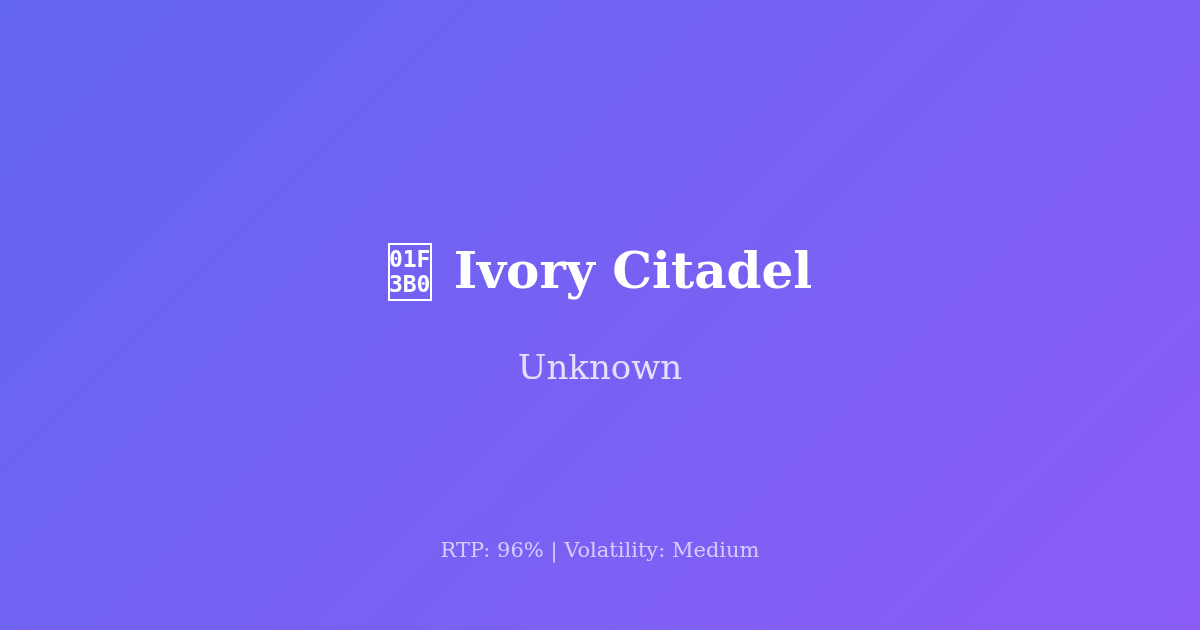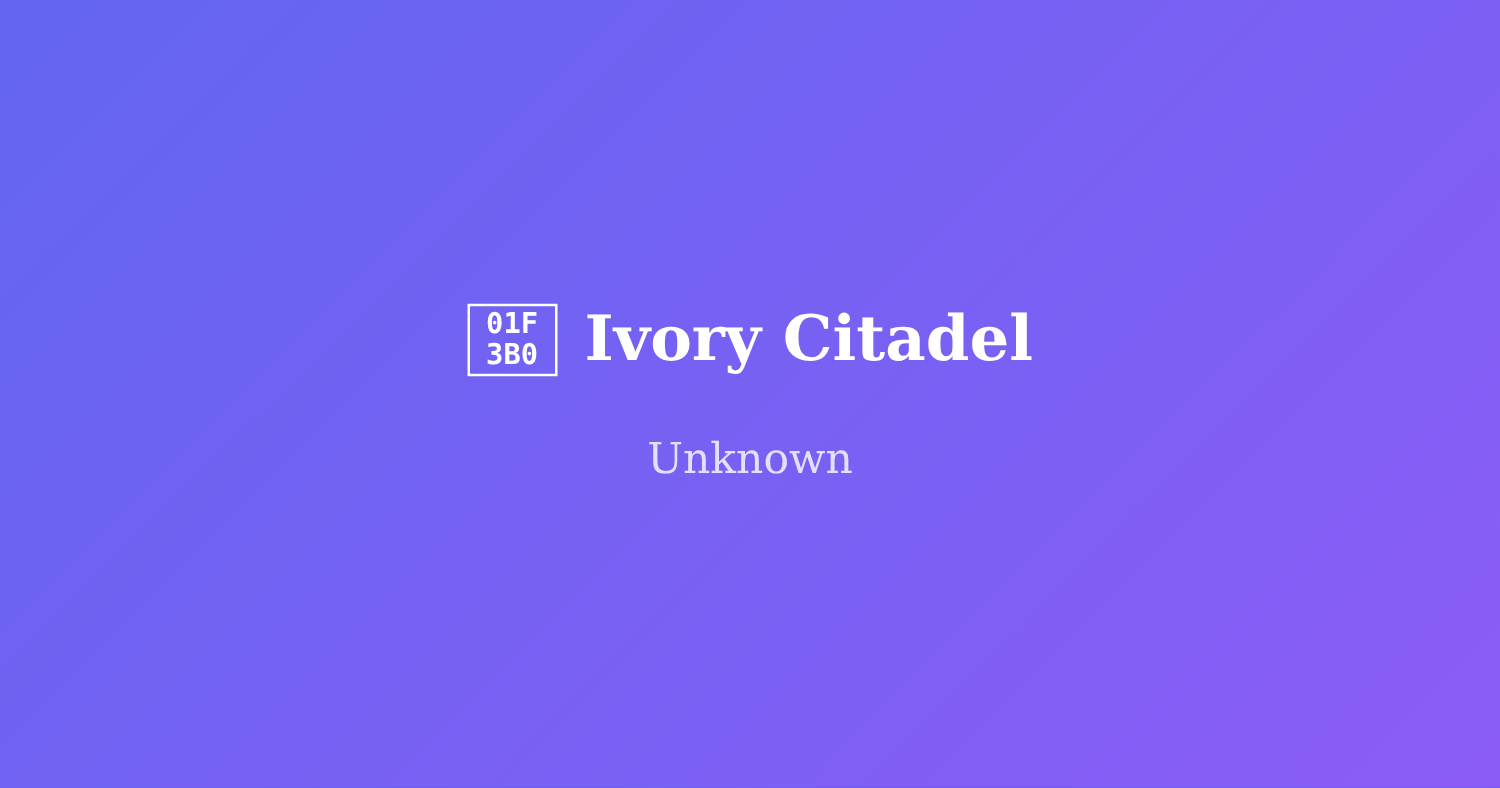--- a/index.html
+++ b/index.html
@@ -38,21 +38,21 @@
     align-items: center;
     justify-content: center;
     gap: 22px;
     margin: 0;
     padding: 0;
   }
 
   
   .tofu-glyph {
     box-sizing: border-box;
-    width: 72px;
+    width: 44px;
     height: 58px;
     border: 2px solid #ffffff;
     display: flex;
     flex-direction: column;
     align-items: center;
     justify-content: center;
     font-family: "DejaVu Sans Mono", "Liberation Mono", monospace;
     color: #ffffff;
     line-height: 1;
     flex: 0 0 auto;
@@ -121,14 +121,15 @@
       <span class="tofu-row">01F</span>
       <span class="tofu-row">3B0</span>
     </span>
 
     <h1 class="hero-title">Ivory Citadel</h1>
 
   </div>
 
   <div class="hero-subtitle">Unknown</div>
 
+  <div class="hero-meta">RTP: 96% | Volatility: Medium</div>
 
 </div>
 
 </body></html>

